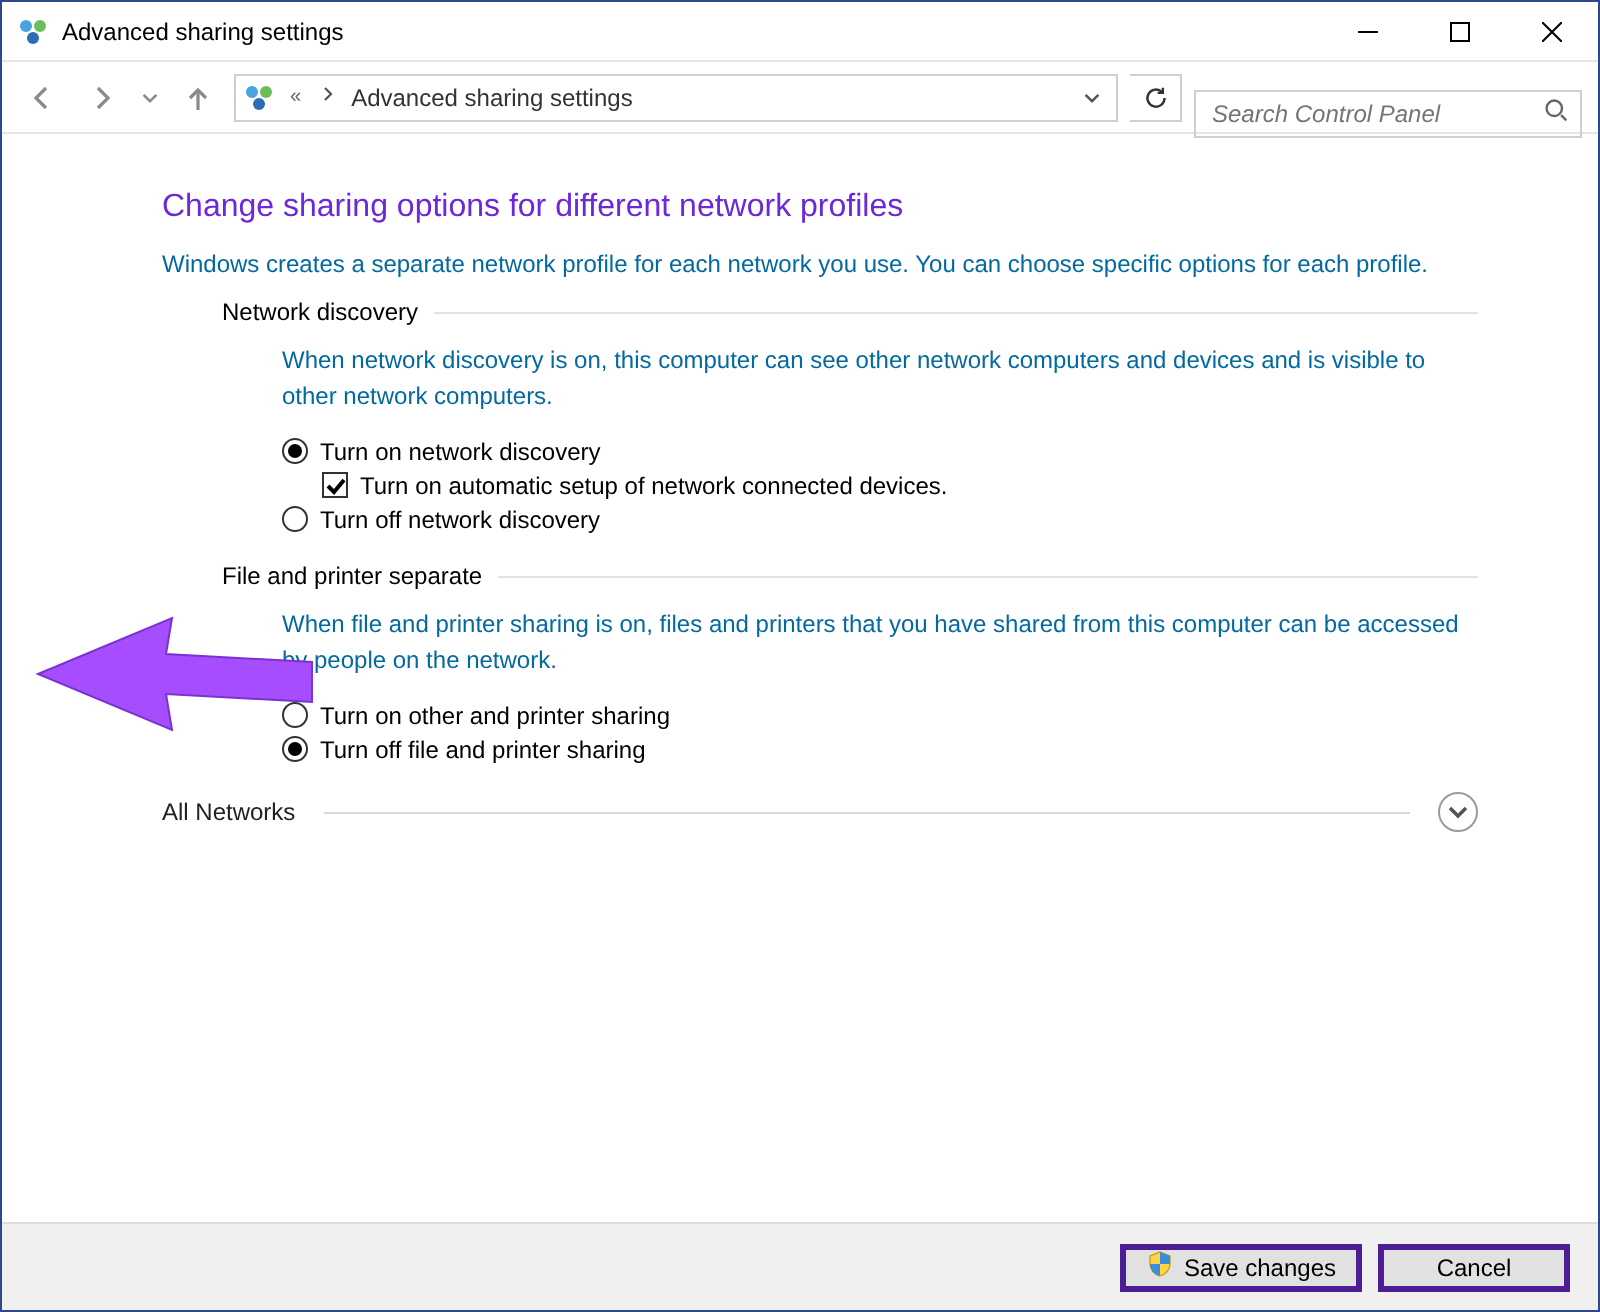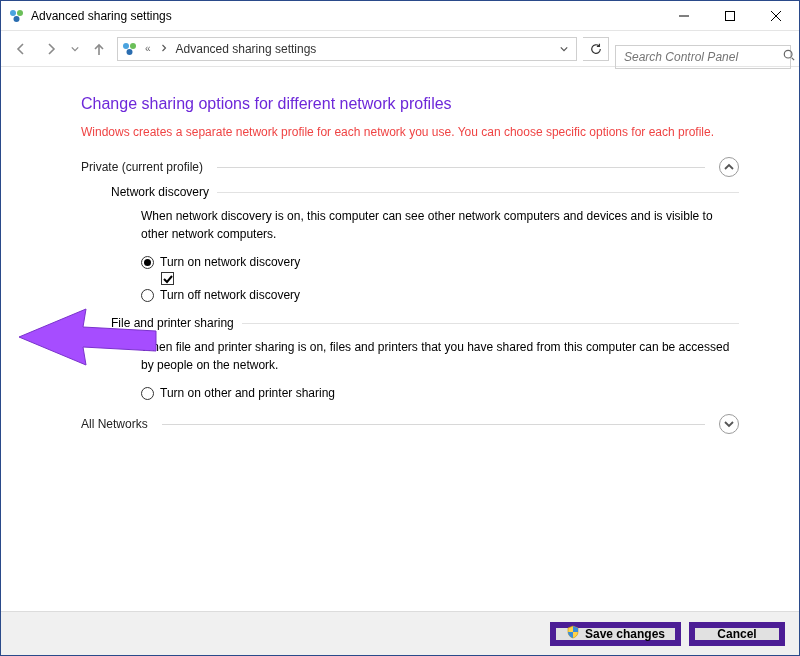--- a/index.html
+++ b/index.html
@@ -70,21 +70,21 @@
   .breadcrumb-wrap .bc-item { white-space:nowrap; padding:0 2px; }
   .bc-drop { margin-left:auto; padding:0 4px; color:#555; }
   .refresh-box {
     width: 26px; height: 24px;
     border: 1px solid #cfcfcf;
     border-left: none;
     display:flex; align-items:center; justify-content:center;
   }
   .refresh-box svg { width:12px; height:12px; stroke:#333; stroke-width:1.4; fill:none;}
   .searchbox {
-    width: 176px; height: 24px;
+    width: 194px; height: 24px;
     border: 1px solid #cfcfcf;
     display:flex; align-items:center;
     padding: 0 6px;
     color:#777;
     margin-top:16px;
   }
   .searchbox input {
     border:none; outline:none; flex:1; font-size:12px; font-style:italic; color:#777;
     background:transparent;
   }
@@ -95,21 +95,21 @@
     overflow:auto;
     padding: 18px 60px 10px 80px;
     position: relative;
   }
   h1.page-title {
     color: #6d28d9;
     font-weight: 400;
     font-size: 16px;
     margin: 10px 0 10px 0;
   }
-  .intro { color:#ef4444; line-height:1.5; margin-bottom: 16px; }
+  .intro { color:#0369a1; line-height:1.5; margin-bottom: 2px; }
   .section {
     margin-bottom: 12px;
   }
   .section-header {
     display:flex; align-items:center;
     gap: 8px;
   }
   .section-header .label { white-space:nowrap; color:#222; }
   .section-header .rule {
     flex:1; height:1px; background:#d8d8d8; margin-left:6px; margin-right:6px;
@@ -125,25 +125,25 @@
   }
   .sub-header {
     display:flex; align-items:center; gap:8px;
     margin-bottom: 8px;
   }
   .sub-header .label { white-space:nowrap; }
   .sub-header .rule { flex:1; height:1px; background:#e2e2e2; }
   .sub-desc {
     margin: 0 0 12px 30px;
     line-height:1.5;
-    color:#000000;
+    color:#0369a1;
   }
   .options { margin-left: 30px; }
   .opt-row {
-    display:flex; align-items:center; gap:6px;
+    display:flex; align-items:flex-start; gap:6px;
     margin: 3px 0;
   }
   .radio {
     width:13px; height:13px; border:1px solid #333; border-radius:50%;
     display:inline-flex; align-items:center; justify-content:center;
     flex-shrink:0;
   }
   .radio.checked::after {
     content:""; width:7px; height:7px; background:#000; border-radius:50%;
   }
@@ -158,27 +158,26 @@
   .footer {
     height: 44px;
     border-top: 1px solid #dcdcdc;
     background: #f0f0f0;
     display:flex; align-items:center; justify-content:flex-end;
     padding: 0 14px; gap:8px;
   }
   .btn {
     height: 24px;
     min-width: 96px;
-    border: 6px solid #4c1d95;
+    border: 3px solid #4c1d95;
     background: #e1e1e1;
     display:flex; align-items:center; justify-content:center;
     gap:5px;
     padding: 0 10px;
     font-size:12px;
-    font-weight:bold;
   }
   .btn .shield svg { width:14px; height:14px; }
   
   .annotation {
     position:absolute;
     left: 10px;
     top: 230px;
     pointer-events:none;
   }
   .annotation svg { width: 150px; height: 80px; }
@@ -284,65 +283,61 @@
       <svg viewBox="0 0 150 80">
         <defs></defs>
         <polygon points="8,40 75,12 72,30 145,34 145,54 72,50 75,68" fill="#a64dff" stroke="#7a33cc" stroke-width="1"></polygon>
       </svg>
     </div>
 
     <h1 class="page-title">Change sharing options for different network profiles</h1>
     <div class="intro">Windows creates a separate network profile for each network you use. You can choose specific options for each profile.</div>
 
     <div class="section">
-      <div class="section-header">
-        <span class="label">Private (current profile)</span>
-        <span class="rule"></span>
-        <span class="chev-circle">
-          <svg viewBox="0 0 10 10">
-              <polyline points="1,7 5,3 9,7"></polyline>
-            </svg>
-        </span>
-      </div>
 
       <div class="subsection">
         <div class="sub-header">
           <span class="label">Network discovery</span>
           <span class="rule"></span>
         </div>
         <div class="sub-desc">When network discovery is on, this computer can see other network computers and devices and is visible to other network computers.</div>
         <div class="options">
           <div class="opt-row">
             <span class="radio checked"></span>
             <span>Turn on network discovery</span>
           </div>
           <div class="opt-row opt-indent">
             <span class="checkbox checked">
               <svg viewBox="0 0 10 10">
                   <polyline points="1,5 4,8 9,2"></polyline>
                 </svg>
             </span>
+            <span>Turn on automatic setup of network connected devices.</span>
           </div>
           <div class="opt-row">
             <span class="radio"></span>
             <span>Turn off network discovery</span>
           </div>
         </div>
       </div>
 
       <div class="subsection">
         <div class="sub-header">
-          <span class="label">File and printer sharing</span>
+          <span class="label">File and printer separate</span>
           <span class="rule"></span>
         </div>
         <div class="sub-desc">When file and printer sharing is on, files and printers that you have shared from this computer can be accessed by people on the network.</div>
         <div class="options">
           <div class="opt-row">
             <span class="radio"></span>
             <span>Turn on other and printer sharing</span>
+          </div>
+          <div class="opt-row">
+            <span class="radio checked"></span>
+            <span>Turn off file and printer sharing</span>
           </div>
         </div>
       </div>
     </div>
 
 
     <div class="section">
       <div class="section-header">
         <span class="label">All Networks</span>
         <span class="rule"></span>

